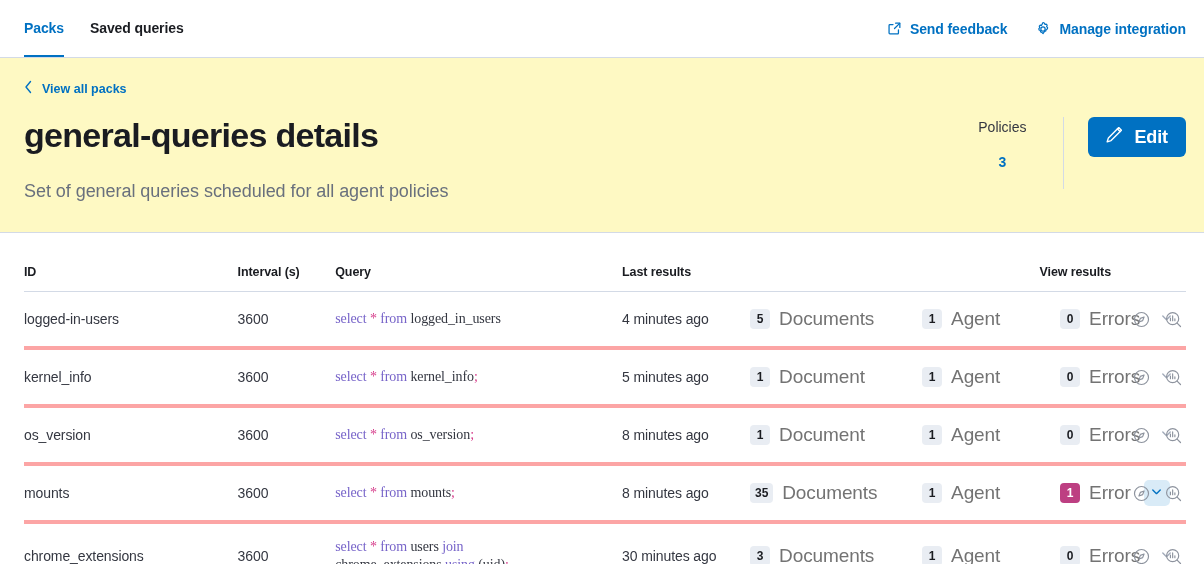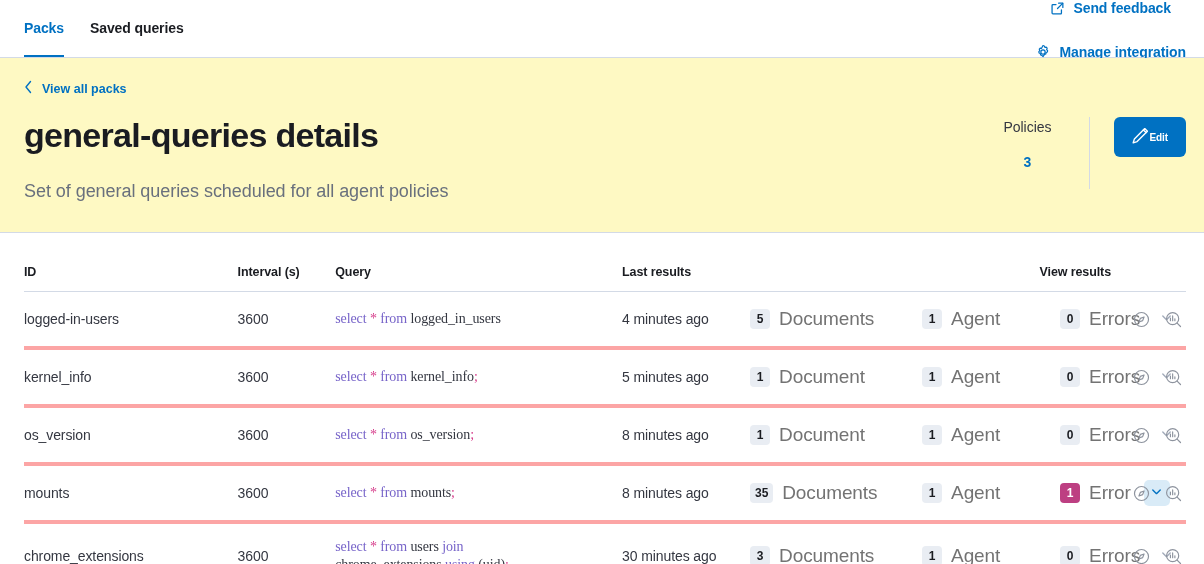--- a/index.html
+++ b/index.html
@@ -33,21 +33,20 @@
     white-space: nowrap;
     letter-spacing: -0.1px;
   }
   .nav-tab.active { color: #0071c2; border-bottom-color: #0071c2; }
 
   .nav-right {
     margin-left: auto;
     display: flex;
     align-items: center;
     gap: 28px;
-    flex-direction: column;
   }
   .nav-link {
     display: flex;
     align-items: center;
     gap: 8px;
     font-size: 14px;
     font-weight: bold;
     color: #0071c2;
     cursor: pointer;
     letter-spacing: -0.1px;
@@ -116,26 +115,26 @@
     height: 72px;
     margin: 0 24px 0 0;
   }
   .btn-edit {
     background: #0071c2;
     color: #ffffff;
     border: none;
     border-radius: 6px;
     height: 40px;
     padding: 0 18px;
-    font-size: 10px;
+    font-size: 18px;
     font-weight: bold;
     font-family: "Liberation Sans", sans-serif;
     display: inline-flex;
     align-items: center;
-    gap: 2px;
+    gap: 12px;
     cursor: pointer;
     letter-spacing: -0.1px;
   }
 
   
   .table-wrap { padding: 0 18px 0 24px; }
   table.pack-table { width: 100%; border-collapse: collapse; table-layout: fixed; }
   table.pack-table th {
     text-align: left;
     font-size: 12.5px;

